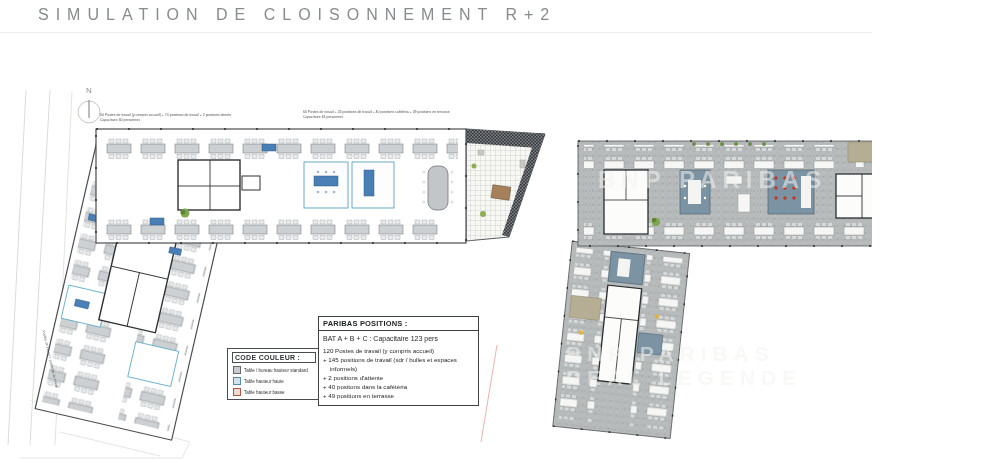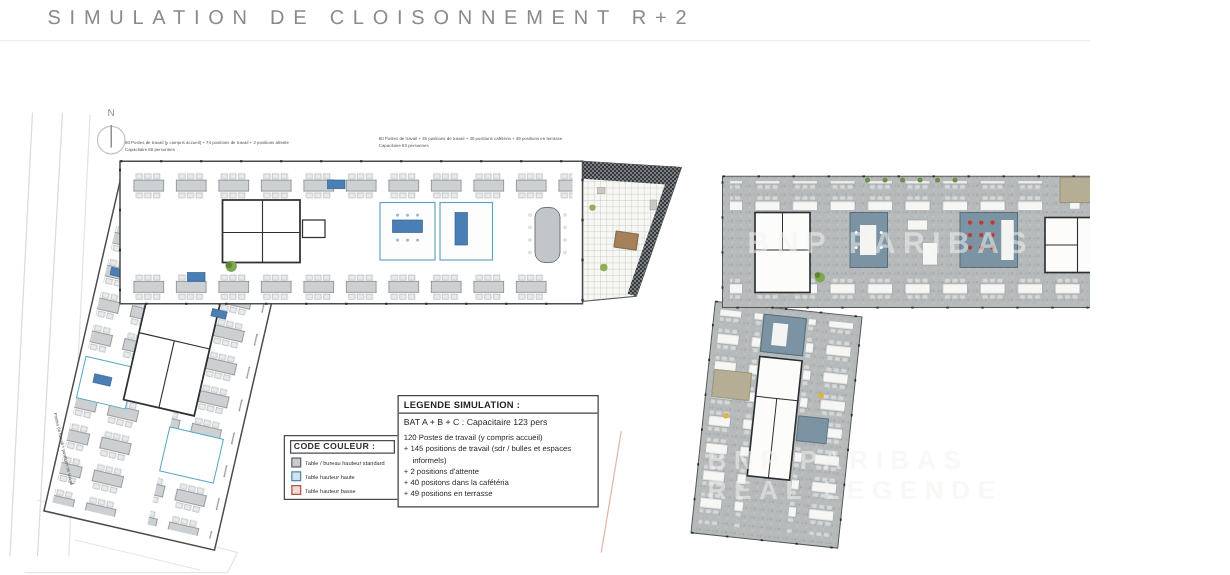--- a/index.html
+++ b/index.html
@@ -9,21 +9,21 @@
               color:#878b8e;font-weight:500;white-space:nowrap;z-index:4;}
   .title-rule{position:absolute;left:0;top:32px;width:984px;height:1px;background:#efeeec;z-index:1;}
   #plansvg{position:absolute;left:0;top:0;z-index:1;}
   .north-label{position:absolute;left:86px;top:86px;font-size:8px;color:#8f928f;z-index:2;}
   .tiny-ann{position:absolute;z-index:2;font-size:7px;line-height:1.5;color:#4c5053;
             transform:scale(.5);transform-origin:0 0;white-space:nowrap;}
   .ann-a{left:100px;top:112px;}
   .ann-b{left:303px;top:109px;}
   .ann-edge{left:46px;top:330px;transform:rotate(77deg) scale(.5);}
   .wm{position:absolute;z-index:2;color:rgba(242,243,241,.55);font-weight:bold;
-      letter-spacing:6px;pointer-events:none;line-height:1.15;white-space:nowrap;margin-top:15px;}
+      letter-spacing:6px;pointer-events:none;line-height:1.15;white-space:nowrap;}
   .wm1{left:598px;top:166px;font-size:24px;}
   .wm2{left:566px;top:342px;font-size:21px;}
   .legend-color{position:absolute;left:227px;top:348px;width:92px;border:1px solid #4a4d50;
                 background:#fff;z-index:3;padding-bottom:3px;}
   .legend-color .hdr{margin:3px 4px 3px;border:1px solid #4a4d50;font-size:7px;font-weight:bold;
                 padding:1px 2px;letter-spacing:.3px;color:#2f3234;}
   .lc-row{display:flex;align-items:center;gap:3px;margin:3px 5px 0;}
   .swatch{width:6px;height:6px;flex:0 0 auto;border:1px solid #888;}
   .lc-label{font-size:4.5px;color:#333;}
   .legend-pos{position:absolute;left:318px;top:316px;width:159px;border:1px solid #3f4245;
@@ -312,21 +312,21 @@
       <div class="swatch" style="background:#cfe4ef;border:1px solid #5b89a8"></div>
       <div class="lc-label">Table hauteur haute</div>
     </div>
     <div class="lc-row">
       <div class="swatch" style="background:#f3d9d4;border:1px solid #b2564a"></div>
       <div class="lc-label">Table hauteur basse</div>
     </div>
   </div>
 
   <div class="legend-pos">
-    <div class="hdr">LEGENDE SIMULATION :</div>
+    <div class="hdr">PARIBAS POSITIONS :</div>
     <div class="lp-body">
       <div class="lp-cap">BAT A + B + C : Capacitaire 123 pers</div>
       <div class="lp-line first">120 Postes de travail (y compris accueil)</div>
       <div class="lp-line">+ 145 positions de travail (sdr / bulles et espaces informels)</div>
       <div class="lp-line">+ 2 positions d'attente</div>
       <div class="lp-line">+ 40 positons dans la cafétéria</div>
       <div class="lp-line">+ 49 positions en terrasse</div>
     </div>
   </div>
 

